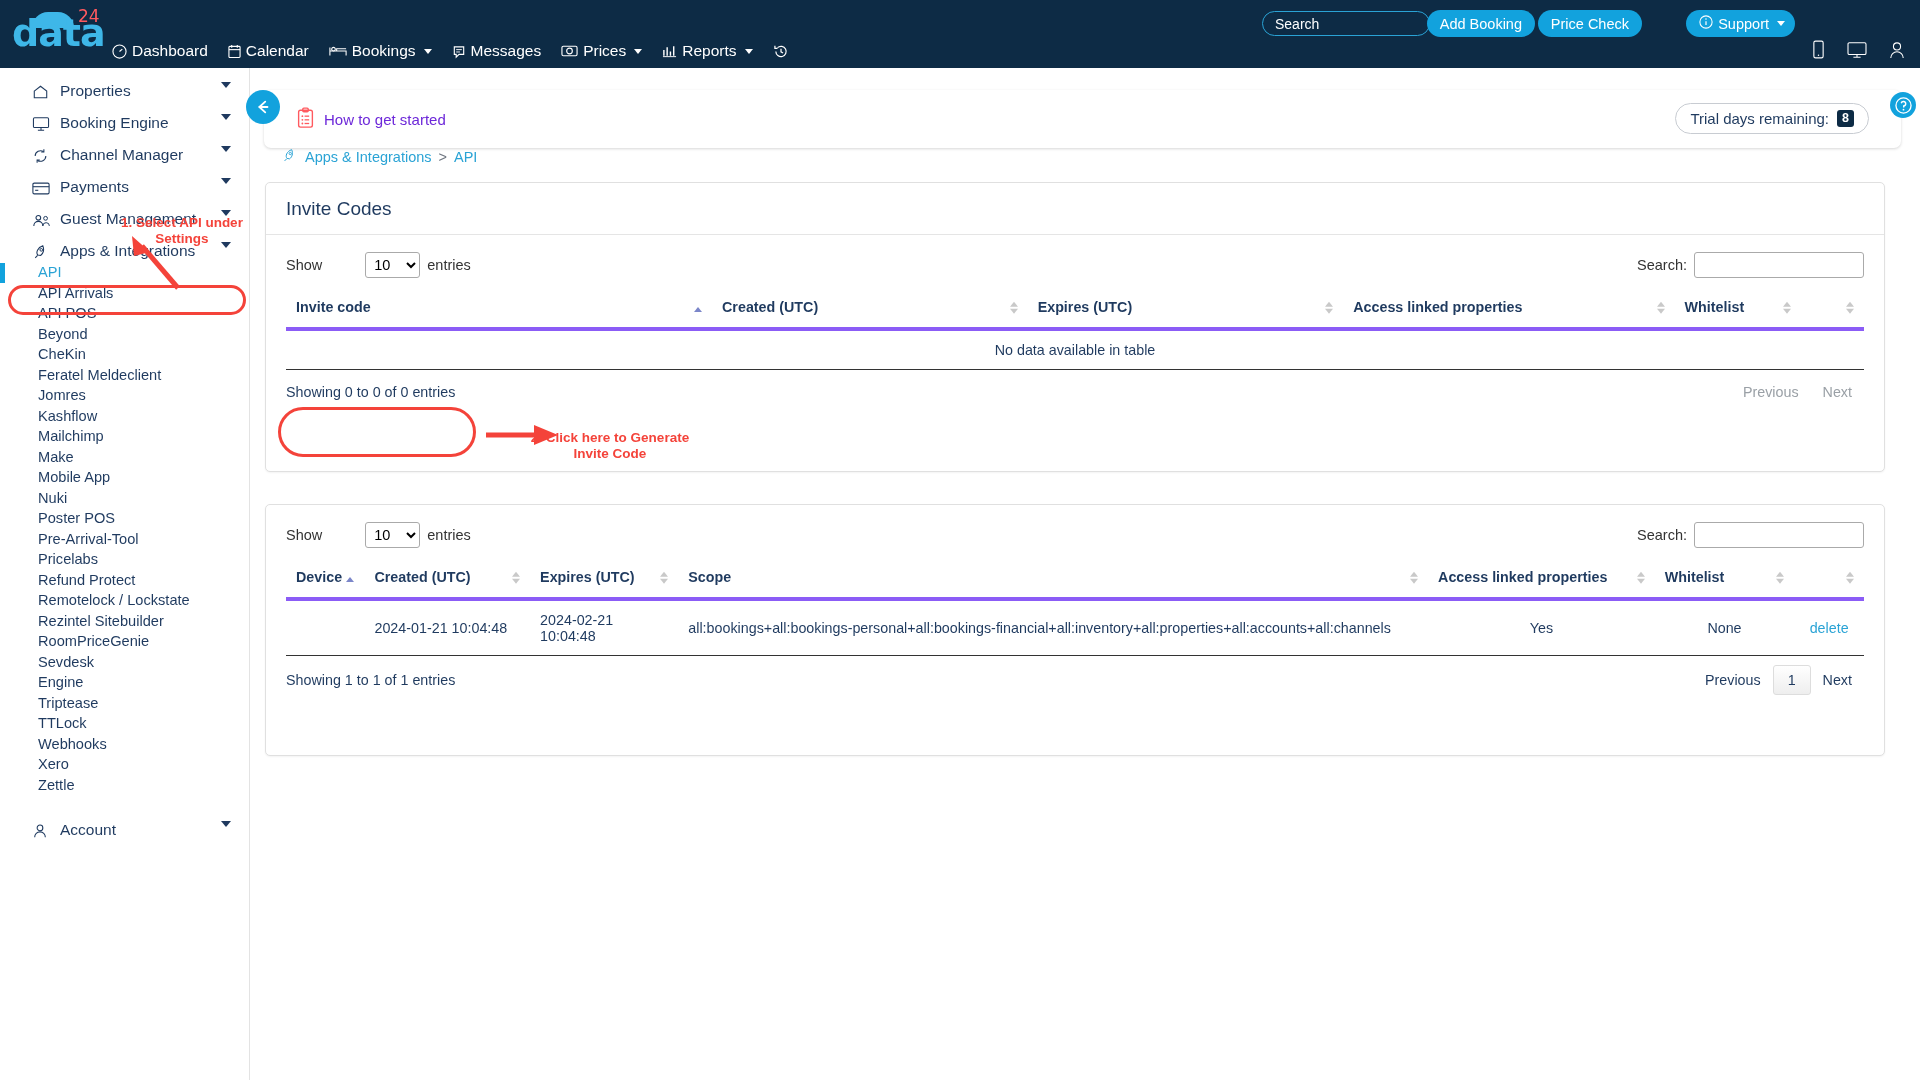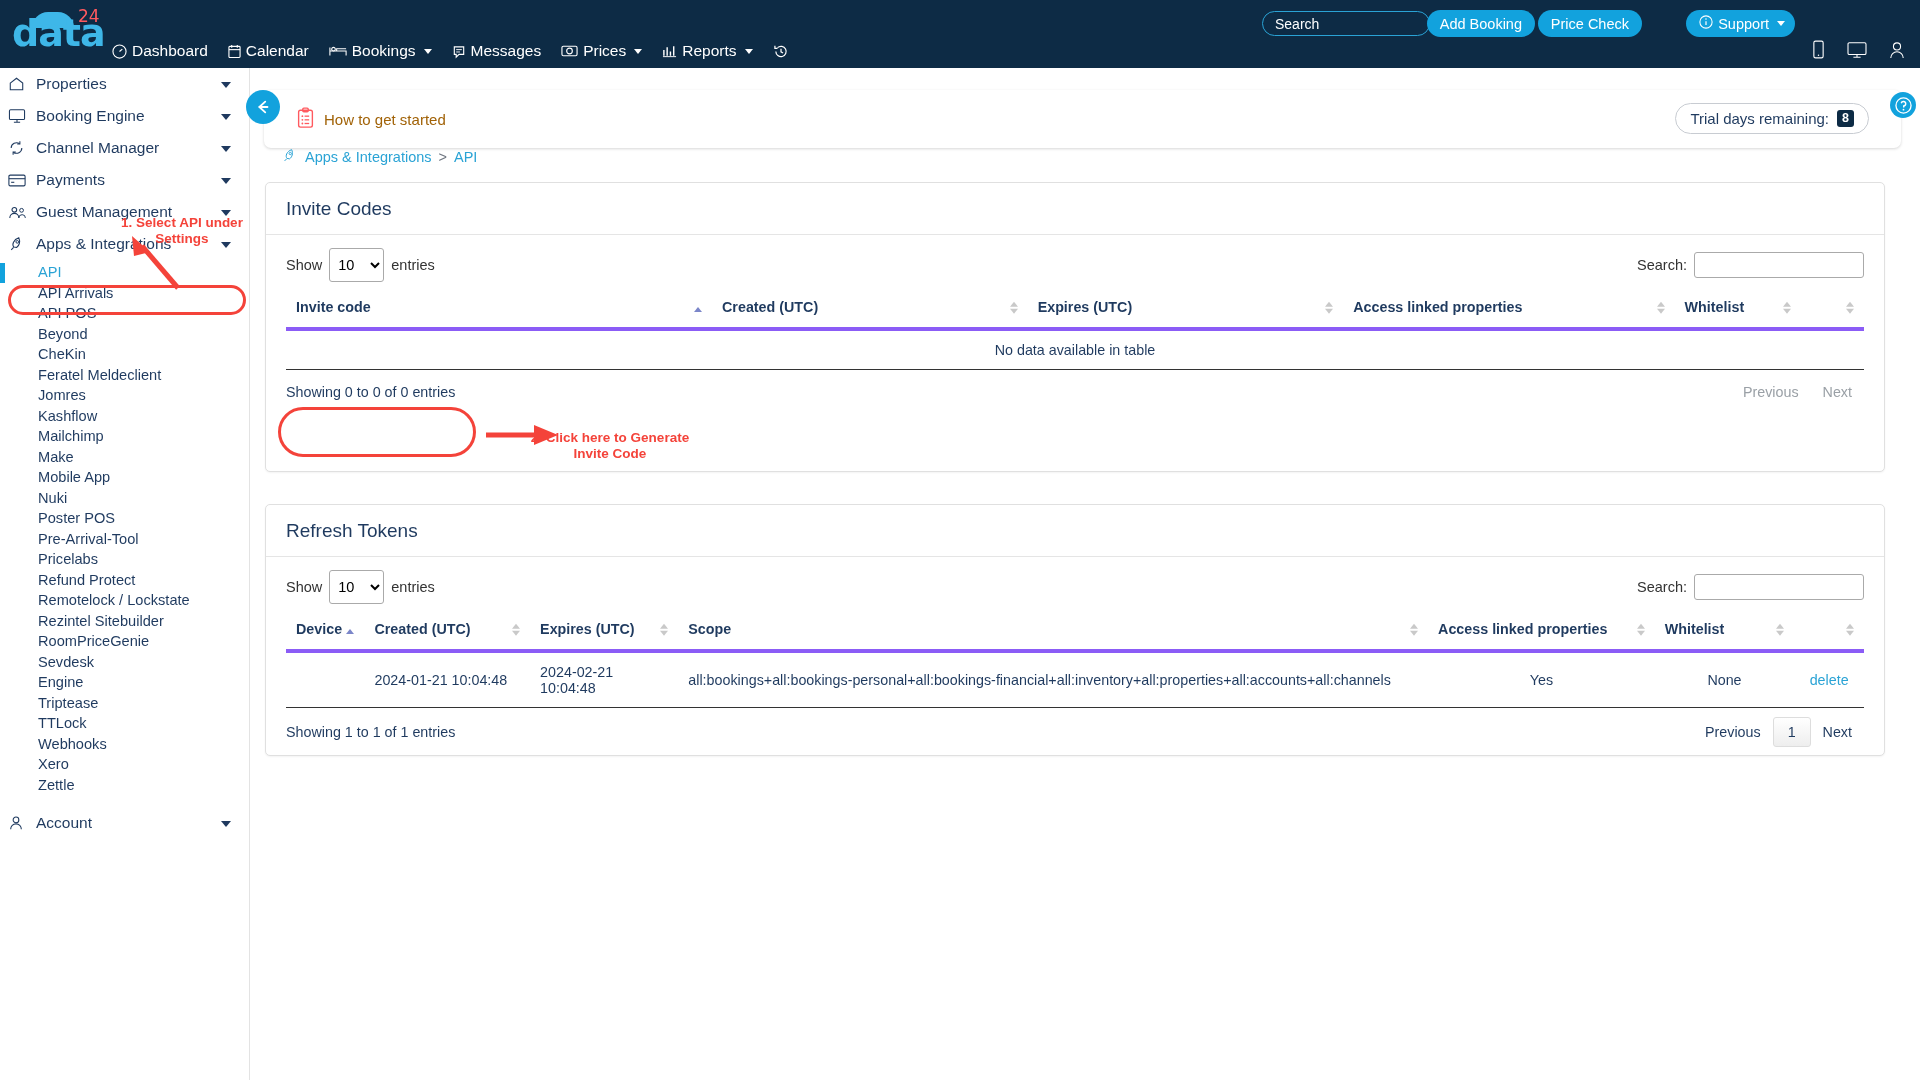--- a/index.html
+++ b/index.html
@@ -122,27 +122,28 @@
     border-right: 1px solid #e3e3e3;
     overflow: hidden;
     z-index: 20;
   }
   .side-title {
     font-size: 14.5px;
     color: #1f3a5f;
     padding: 11px 0 8px 8px;
   }
   .side-group {
-    display: flex; align-items: center;
+    display: flex; align-items: flex-end;
     height: 32px;
     padding-left: 8px;
     position: relative;
     cursor: pointer;
     font-size: 15.5px;
     color: #1f3a5f;
+    margin-left: 24px;
   }
   .side-group .gicon {
     width: 22px; display: inline-flex; align-items: center; justify-content: flex-start;
     margin-right: 6px;
   }
   .side-group .gcaret {
     position: absolute; right: 18px; top: 14px;
     width: 0; height: 0;
     border-left: 5px solid transparent;
     border-right: 5px solid transparent;
@@ -184,21 +185,21 @@
     position: absolute; left: 14px; top: 22px;
     width: 1637px; height: 58px;
     background: #ffffff;
     border-radius: 7px;
     box-shadow: 0 1px 3px rgba(0,0,0,.16);
     display: flex; align-items: center;
   }
   .howto {
     display: flex; align-items: center; gap: 9px;
     margin-left: 32px;
-    color: #a16207;
+    color: #6d28d9;
     font-size: 15px;
     text-decoration: none;
     cursor: pointer;
   }
   .trial-badge {
     position: absolute; right: 32px; top: 13px;
     height: 31px;
     border: 1px solid #c8ccd2;
     border-radius: 16px;
     display: flex; align-items: center; gap: 8px;
@@ -251,24 +252,25 @@
     display: flex; align-items: center;
     padding-left: 20px;
     font-size: 19px;
     color: #1f3a5f;
   }
   .card-body { padding: 14px 20px 10px 20px; position: relative; }
 
   .dt-top { display: flex; align-items: center; justify-content: space-between; height: 32px; }
   .dt-len { font-size: 14.5px; color: #333; display: flex; align-items: center; gap: 7px; }
   .dt-len select {
-    height: 34px; font-size: 14.5px; padding: 1px 4px;
+    height: 26px; font-size: 14.5px; padding: 1px 4px;
     border: 1px solid #aaa; border-radius: 3px;
     font-family: "Liberation Sans", sans-serif;
     background: #fff;
+    margin-left: 36px;
   }
   .dt-search { font-size: 14.5px; color: #333; display: flex; align-items: center; gap: 7px; }
   .dt-search input {
     height: 26px; width: 170px;
     border: 1px solid #aaa; border-radius: 3px;
     font-size: 14.5px; padding: 0 6px;
     font-family: "Liberation Sans", sans-serif;
   }
 
   table.dt { width: 100%; border-collapse: collapse; margin-top: 10px; }
@@ -703,21 +705,20 @@
       <div class="dt-page">
         <span class="pg">Previous</span>
         <span class="pg">Next</span>
       </div>
     </div>
 
   </div>
 </section>
 
 <section class="card" id="card-tokens">
-  <div class="card-head">Refresh Tokens</div>
   <div class="card-body">
 
     <div class="dt-top">
       <div class="dt-len">
         <span>Show</span>
         <select id="tok-len"><option value="10">10</option><option value="25">25</option><option value="50">50</option><option value="100">100</option></select>
         <span>entries</span>
       </div>
       <div class="dt-search">
         <span>Search:</span>

